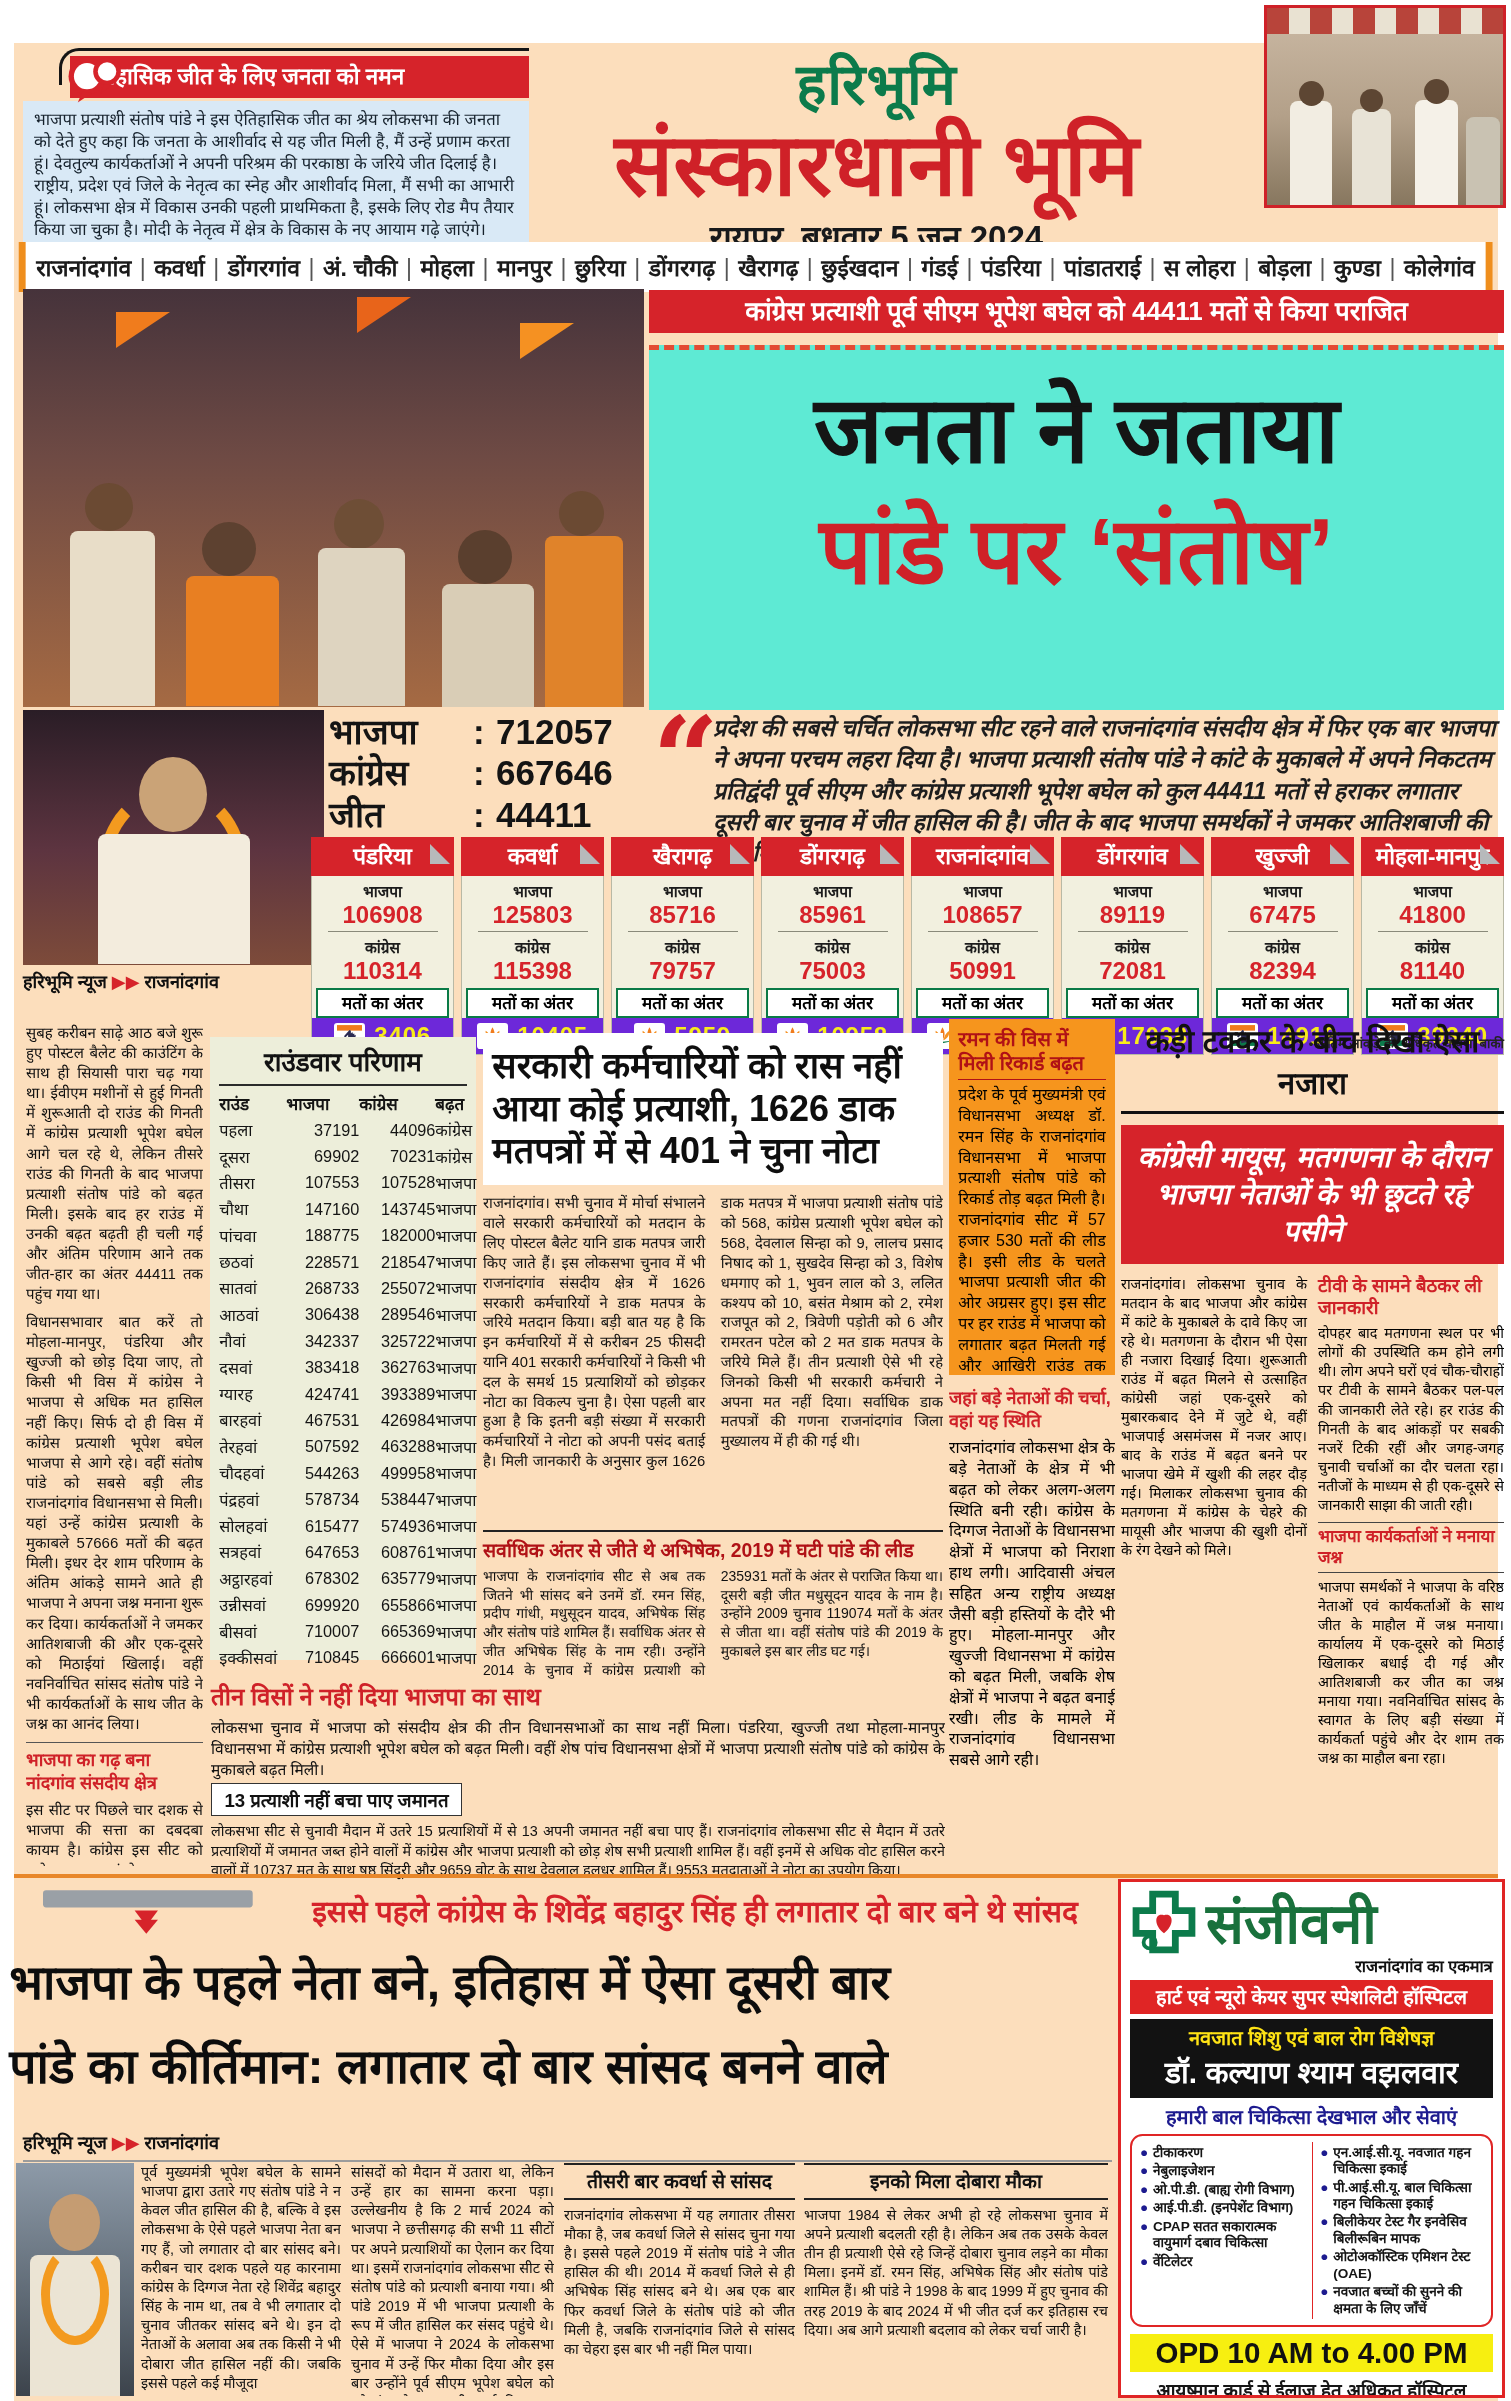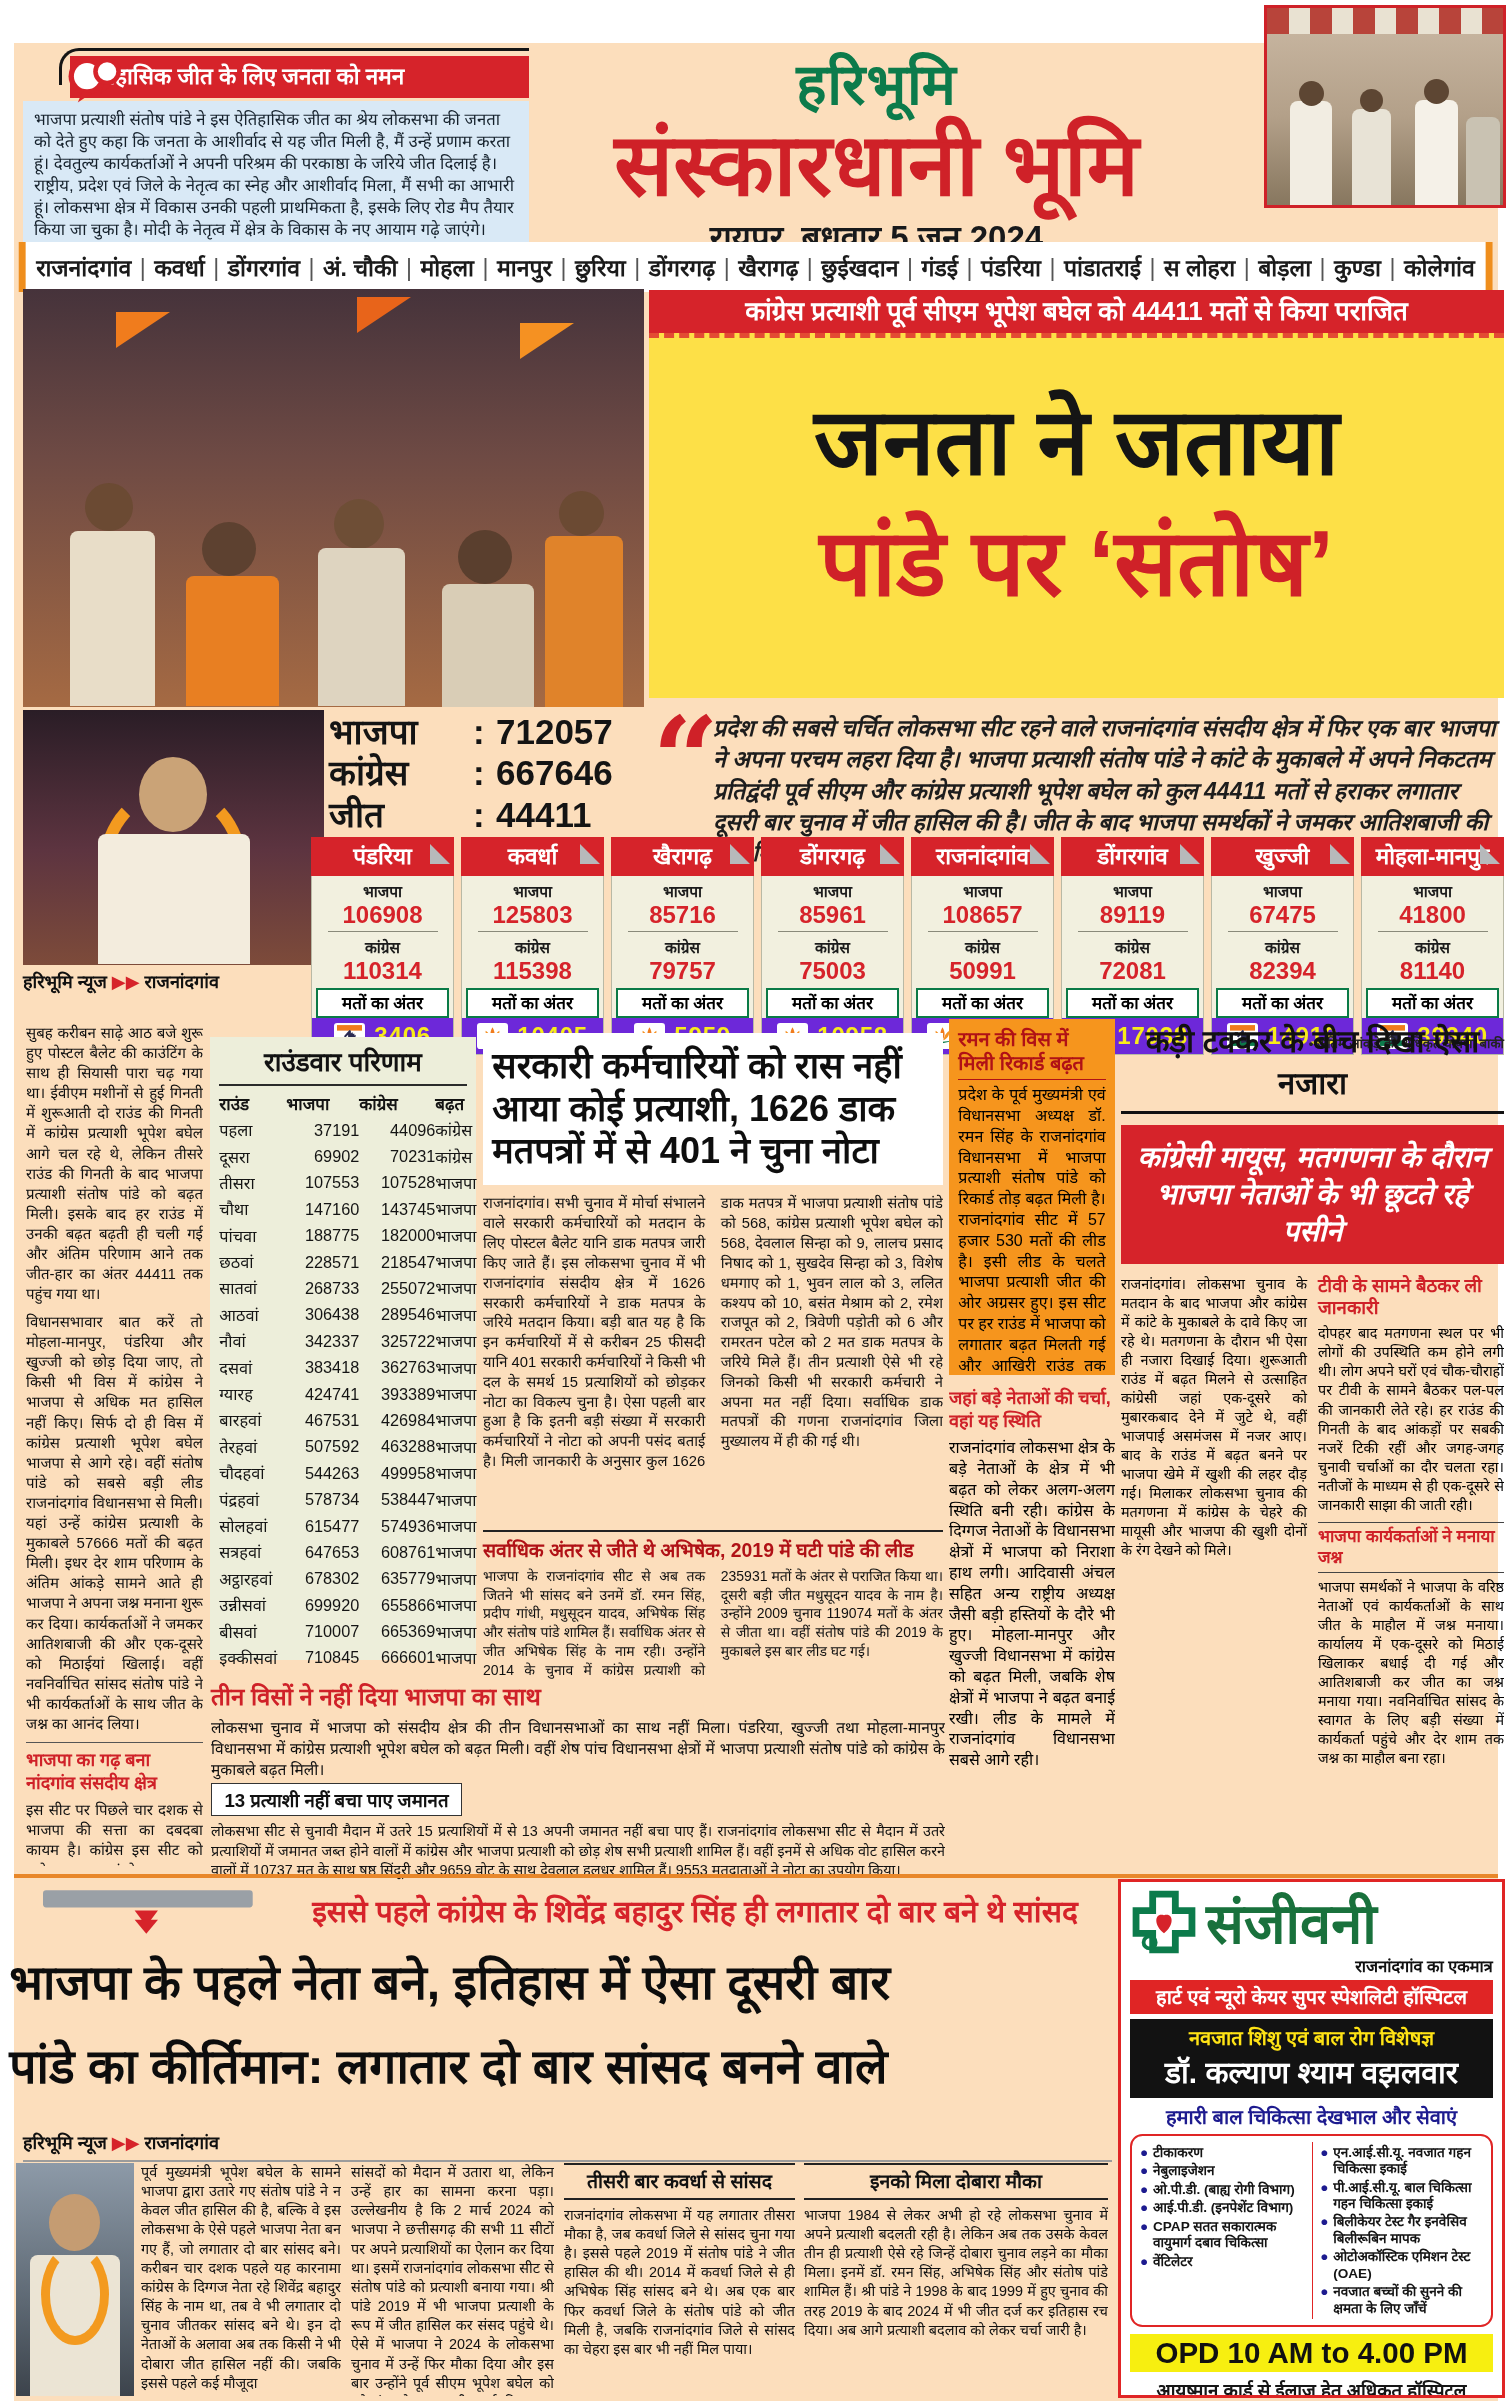--- a/index.html
+++ b/index.html
@@ -45,22 +45,22 @@
                 background:linear-gradient(180deg,#2a1d26 0%,#5d3440 55%,#7d4b3a 100%); overflow:hidden; }
   .garland { position:absolute; border:12.4px solid #f39a1f; border-top-color:transparent; border-radius:50%; }
   .caption { position:absolute; left:23px; top:969px; width:311px; font-size:18px; font-weight:bold; color:#101010; }
   .red-arrows { color:#d6232a; }
   .vote-stats { position:absolute; left:329px; top:711px; width:303px; }
   .vote-row { font-size:35px; font-weight:800; color:#141414; line-height:1.18; display:flex; }
   .vote-row .vl { width:144px; }
   .vote-row .vc { width:23px; }
   .kicker { position:absolute; left:649px; top:290px; width:855px; height:43px; background:#d6232a; color:#fff;
             font-size:26px; font-weight:bold; text-align:center; line-height:43px; }
-  .lead-hl { position:absolute; left:649px; top:333px; width:855px; height:365px; background:#fde047;
-             border-top:5.4px dashed #e34b33; text-align:center; padding-top:44px; }
+  .lead-hl { position:absolute; left:649px; top:345px; width:855px; height:365px; background:#5eead4;
+             border-top:5.4px dashed #e34b33; text-align:center; padding-top:20px; }
   .lead-hl .l1 { font-size:93px; font-weight:800; color:#151515; line-height:1.3; }
   .lead-hl .l2 { font-size:93px; font-weight:800; color:#cf2128; line-height:1.3; }
   .lead-quote { position:absolute; left:657px; top:713px; width:848px; }
   .qmark { position:absolute; left:-4.7px; top:-22px; font-family:"DejaVu Serif",serif; font-size:116px; color:#cf2128; font-weight:bold; }
   .lead-quote p { margin-left:56px; font-size:23px; font-weight:bold; font-style:italic; line-height:1.36; color:#1d1d1d; }
 
   
   .results { position:absolute; left:311px; top:837px; width:1193px; display:flex; gap:7px; }
   .rcell { flex:1; }
   .rhead { position:relative; background:#d6232a; color:#fff; font-size:22.5px; font-weight:bold; text-align:center;

